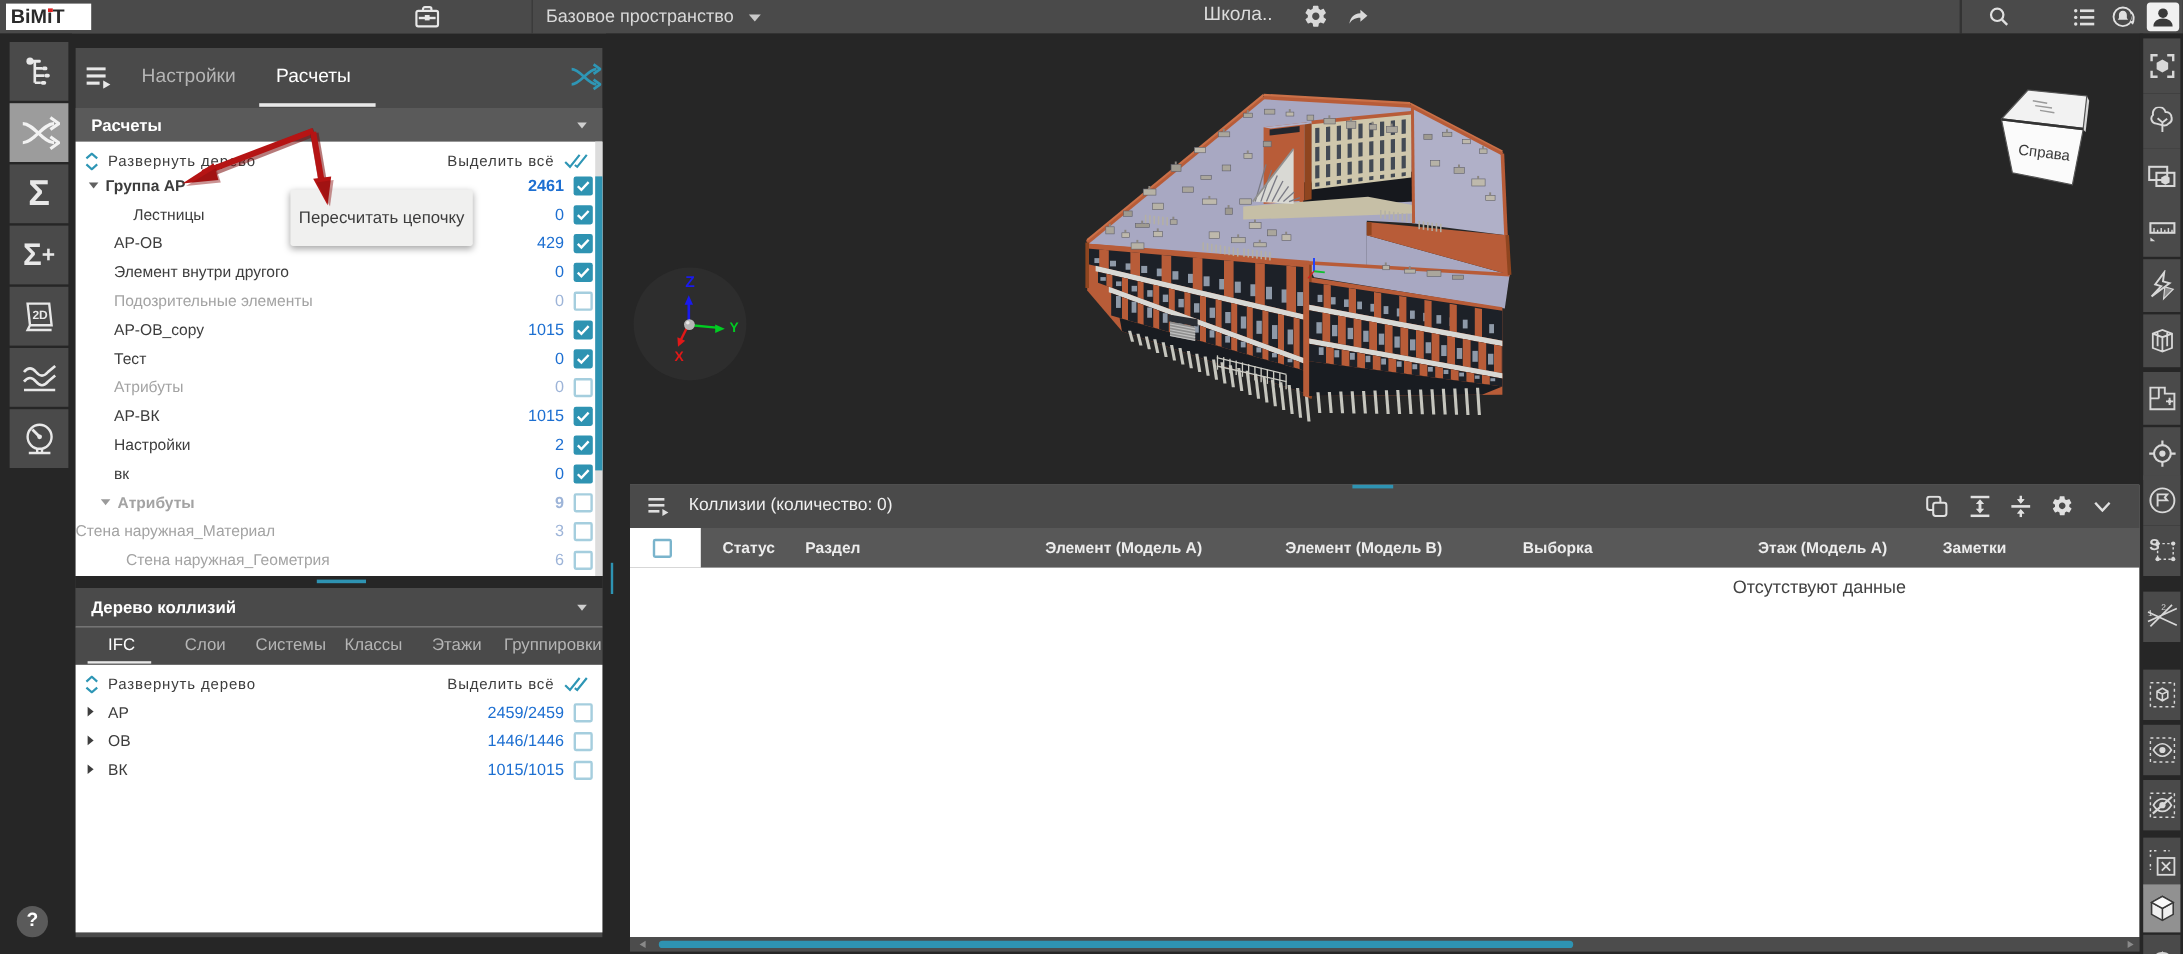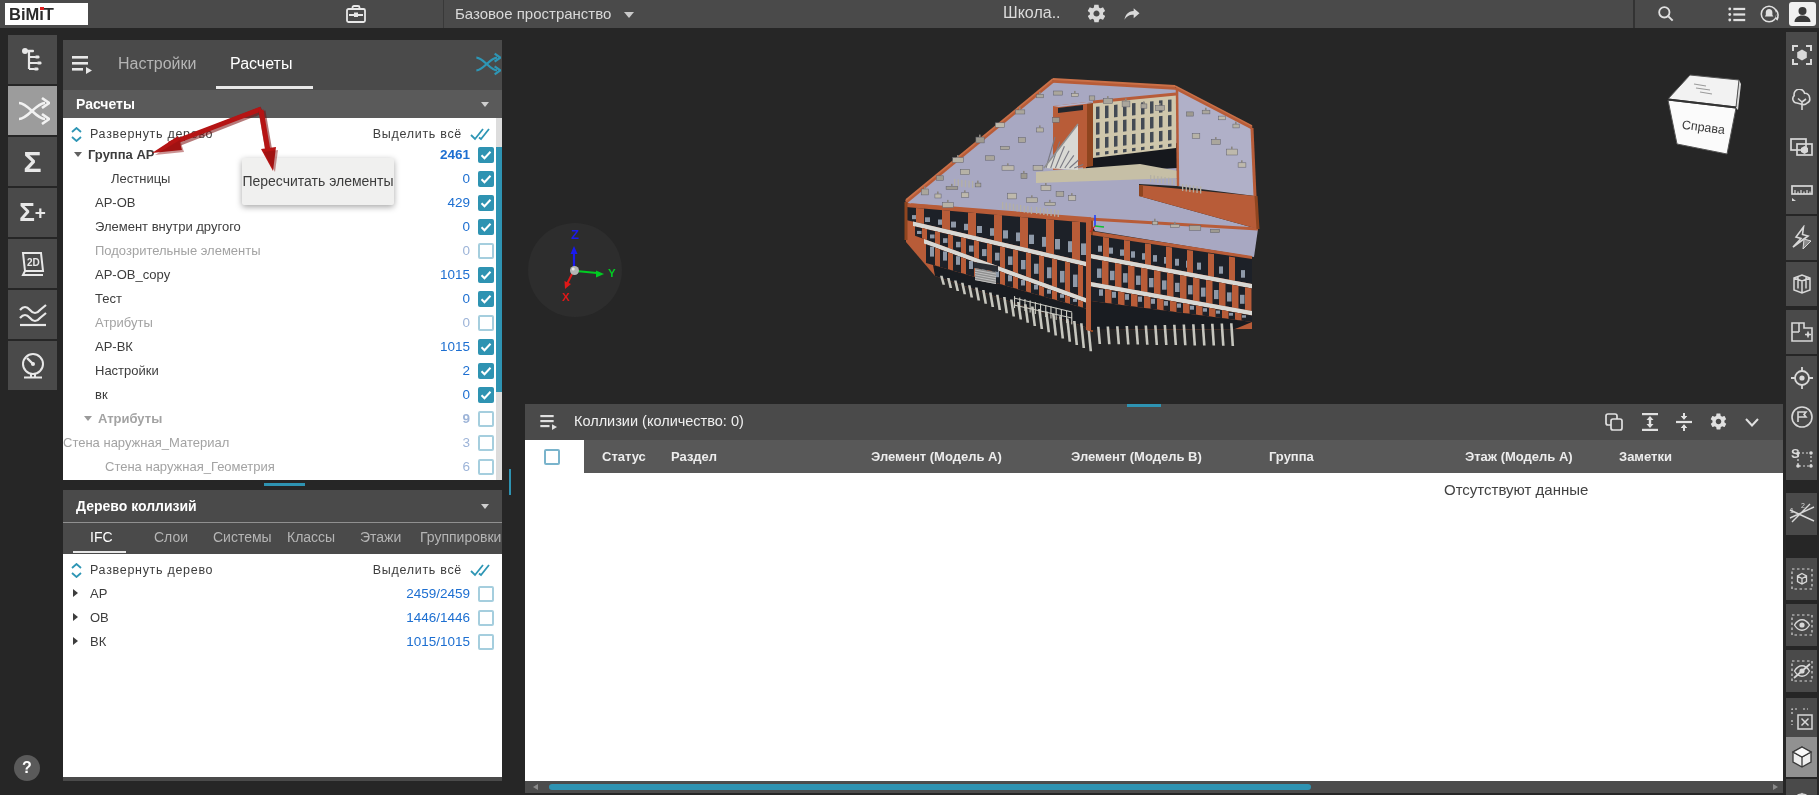--- a/index.html
+++ b/index.html
@@ -1,20 +1,20 @@
 <!DOCTYPE html>
 <html><head>
 <meta charset="utf-8">
 <style>
 * { margin:0; padding:0; box-sizing:border-box; }
 html,body { width:1819px; height:795px; overflow:hidden; background:#262626;
   font-family:"Liberation Sans", sans-serif; }
 .abs { position:absolute; }
 #topbar { position:absolute; left:0; top:0; width:1819px; height:28px; background:#4a4a4a; }
-.logo { position:absolute; left:5px; top:3px; width:83px; height:22px; background:#fff;
+.logo { position:absolute; left:5px; top:3px; width:71px; height:22px; background:#fff;
   color:#2b2b2b; font-weight:bold; font-size:16.5px; line-height:22px; padding-left:4px; }
 #sidebar { position:absolute; left:0; top:28px; width:60px; height:767px; background:#262626; }
 .tile { position:absolute; left:8px; width:49px; height:49px; background:#4a4a4a;
   display:flex; align-items:center; justify-content:center; color:#e8e8e8; }
 .tile.active { background:#9c9c9c; }
 #rsidebar { position:absolute; right:0; top:28px; width:36px; height:767px; background:#262626; }
 .rtile { position:absolute; left:3px; width:31px; height:48px; background:#4a4a4a;
   display:flex; align-items:center; justify-content:center; color:#ddd; }
 .rtile.active { background:#919191; }
 #lpanel { position:absolute; left:63px; top:40px; width:439px; height:741px; background:#4a4a4a; }
@@ -672,36 +672,36 @@
     </svg>
   </div>
   <div class="thead">
     <div class="abs" style="left:0;top:0;width:59px;height:33px;background:#fff;">
       <div class="cb off" style="left:19px;right:auto;top:9px;border-color:#7ab4cc;"></div>
     </div>
     <div class="thc" style="left:77px;">Статус</div>
     <div class="thc" style="left:146px;">Раздел</div>
     <div class="thc" style="left:346px;">Элемент (Модель А)</div>
     <div class="thc" style="left:546px;">Элемент (Модель B)</div>
-    <div class="thc" style="left:744px;">Группа</div>
+    <div class="thc" style="left:744px;">Выборка</div>
     <div class="thc" style="left:940px;">Этаж (Модель А)</div>
     <div class="thc" style="left:1094px;">Заметки</div>
   </div>
   <div class="abs" style="left:919px;top:77px;font-size:15px;color:#424242;">Отсутствуют данные</div>
 </div>
 <div class="abs" style="left:525px;top:781px;width:1261px;height:12px;background:#4c4c4c;">
   <div class="abs" style="left:24px;top:3px;width:762px;height:6px;background:#2e93b2;border-radius:3px;"></div>
   <div class="abs" style="left:8px;top:3px;width:0;height:0;border-top:3px solid transparent;border-bottom:3px solid transparent;border-right:5px solid #8a8a8a;"></div>
   <div class="abs" style="right:8px;top:3px;width:0;height:0;border-top:3px solid transparent;border-bottom:3px solid transparent;border-left:5px solid #8a8a8a;"></div>
 </div>
 <div class="abs" style="left:509px;top:469px;width:2px;height:26px;background:#2e93b2;"></div>
 <div class="abs" style="left:264px;top:483px;width:41px;height:3px;background:#2e93b2;"></div>
 
 <div class="abs" style="left:242px;top:158px;width:152px;height:47px;background:#f0f0ef;border-radius:2px;box-shadow:0 2px 6px rgba(0,0,0,0.35);"></div>
-<div class="abs" style="left:242px;top:158px;width:152px;height:47px;font-size:14px;color:#3c3c3c;text-align:center;line-height:47px;">Пересчитать элементы</div>
+<div class="abs" style="left:242px;top:158px;width:152px;height:47px;font-size:14px;color:#3c3c3c;text-align:center;line-height:47px;">Пересчитать цепочку</div>
 
 <svg class="abs" style="left:0;top:0;pointer-events:none;" width="500" height="260" viewBox="0 0 500 260">
   <g>
     <path d="M262 110 L170 146" fill="none" stroke="#7a0d0d" stroke-width="7" opacity="0.55"></path>
     <path d="M261 109 L169 144" fill="none" stroke="#b51414" stroke-width="5"></path>
     <polygon points="152,153 178,136 182,150" fill="#b51414"></polygon>
     <polygon points="155,155 180,140 184,152" fill="#8a0f0f" opacity="0.45"></polygon>
     <path d="M262 111 L269 152" fill="none" stroke="#7a0d0d" stroke-width="7" opacity="0.55"></path>
     <path d="M261 110 L268 151" fill="none" stroke="#b51414" stroke-width="5"></path>
     <polygon points="273,171 261,149 276,147" fill="#b51414"></polygon>

